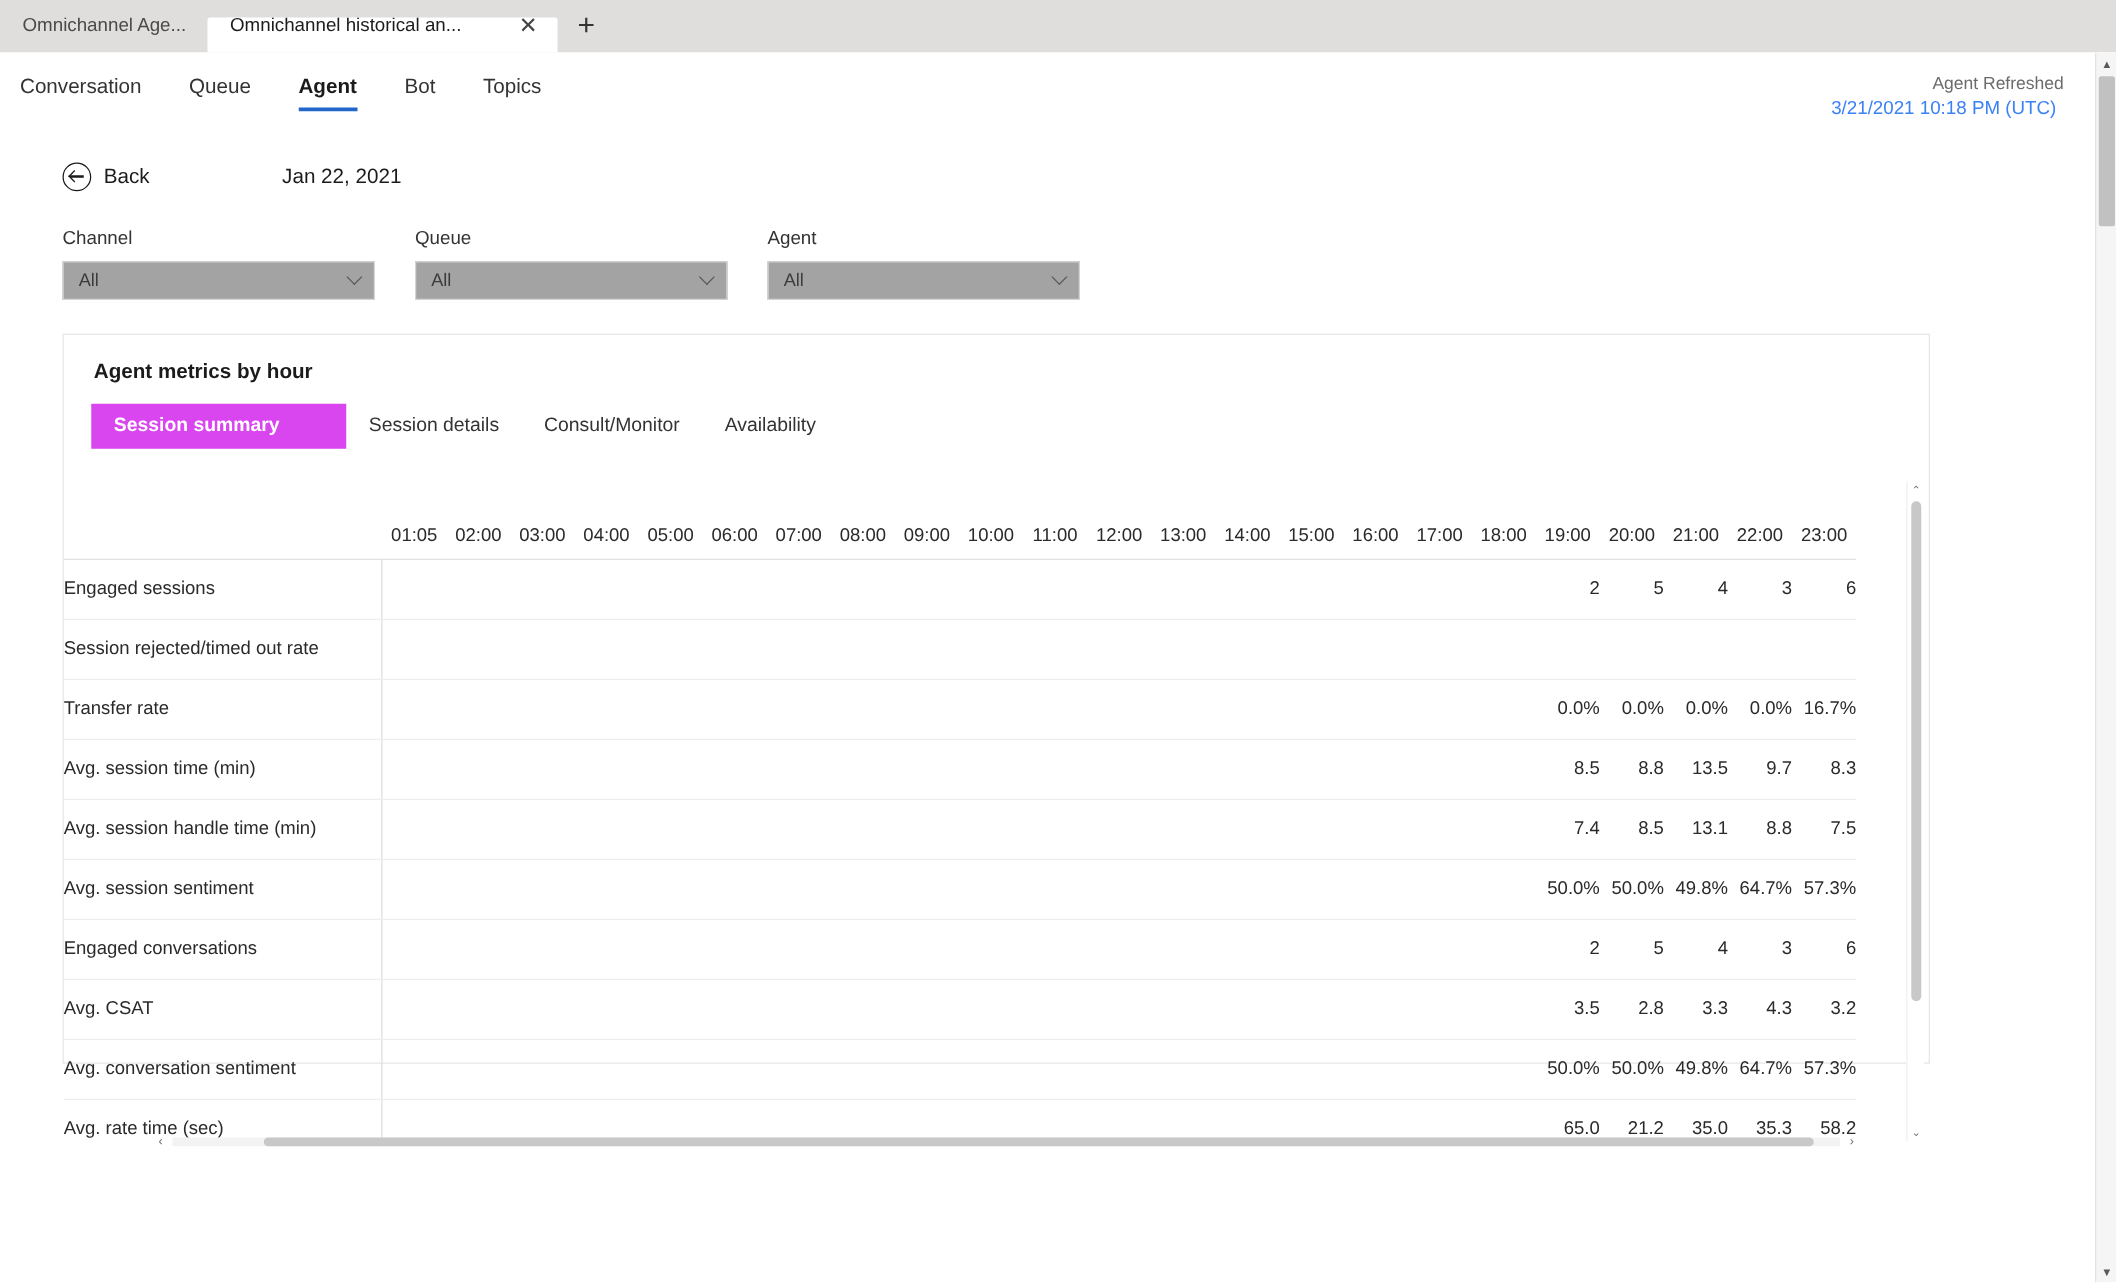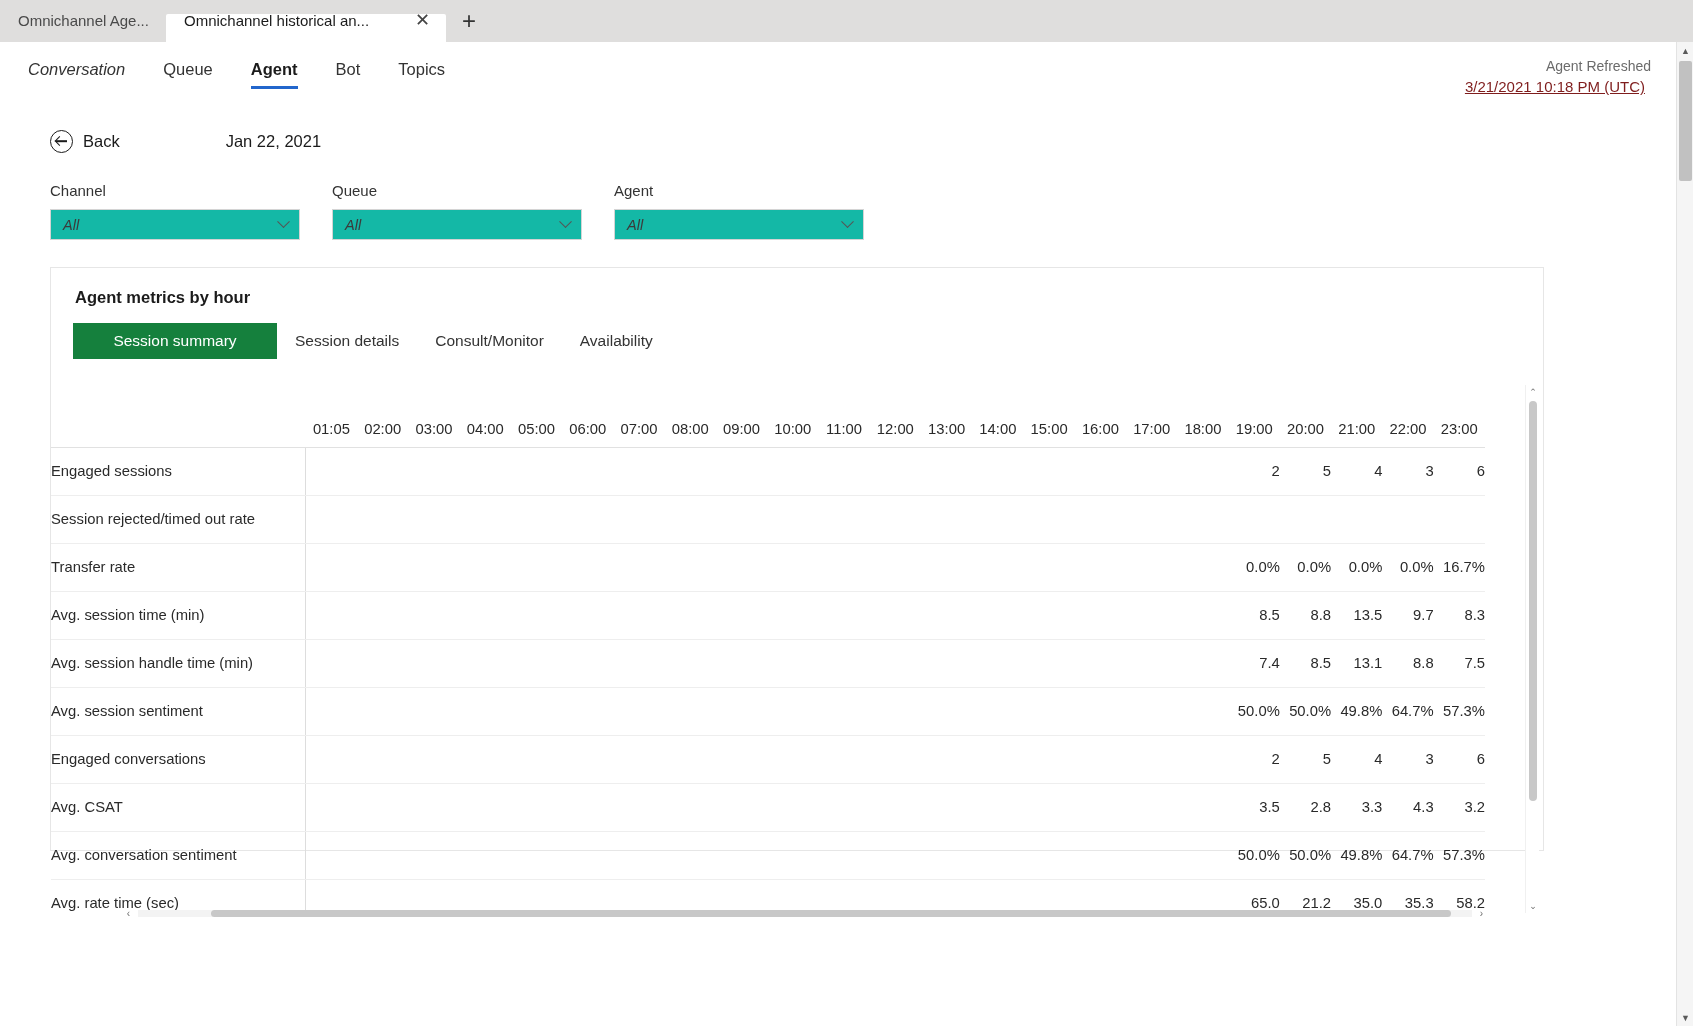--- a/index.html
+++ b/index.html
@@ -81,38 +81,38 @@
   }
   .navitem {
     font-size: 16.5px;
     color: #333333;
     padding: 0 0 10px 0;
     margin-right: 38px;
     cursor: pointer;
     position: relative;
     white-space: nowrap;
   }
-  .navitem:first-child { margin-left: 28px; font-style: italic; }
+  .navitem:first-child { margin-left: 16px; }
   .navitem.active { color: #1b1b1b; font-weight: bold; }
   .navitem.active::after {
     content: "";
     position: absolute;
     left: 0; right: 0; bottom: 0;
     height: 3px;
     background: #2266cc;
   }
   .refreshed {
     position: absolute;
     right: 42px;
     top: 14px;
     text-align: right;
     line-height: 1.45;
   }
   .refreshed .lbl { font-size: 14px; color: #6b6b6b; }
-  .refreshed .val { font-size: 15px; color: #7f1d1d; text-decoration: underline; }
+  .refreshed .val { font-size: 15px; color: #3b82f6; }
 
   
   .backrow {
     display: flex;
     align-items: center;
     padding: 22px 0 0 50px;
     height: 60px;
   }
   .back-btn {
     display: flex;
@@ -160,29 +160,28 @@
   .filter { width: 250px; margin-right: 32px; }
   .filter-label {
     font-size: 15px;
     color: #333333;
     margin-bottom: 10px;
     display: block;
   }
   .select {
     height: 31px;
     border: 1px solid #d4d4d4;
-    background: #14b8a6;
+    background: #a3a3a3;
     display: flex;
     align-items: center;
     justify-content: space-between;
     padding: 0 11px 0 12px;
     font-size: 14.5px;
     color: #3b3b3b;
     cursor: pointer;
-    font-style: italic;
   }
   .chev {
     width: 9px; height: 9px;
     border-right: 1.4px solid #555;
     border-bottom: 1.4px solid #555;
     transform: rotate(45deg) translate(-2px,-2px);
   }
 
   
   .card {
@@ -205,25 +204,25 @@
     padding: 16px 0 0 22px;
   }
   .subtab {
     font-size: 15.5px;
     color: #333333;
     padding: 9px 18px;
     cursor: pointer;
     white-space: nowrap;
   }
   .subtab.active {
-    background: #15803d;
+    background: #d946ef;
     color: #ffffff;
-    font-weight: normal;
+    font-weight: bold;
     min-width: 204px;
-    text-align: center;
+    text-align: left;
   }
 
   
   .matrix-wrap {
     position: relative;
     margin: 26px 0 0 0;
     height: 540px;
   }
   .matrix-scroll {
     position: relative;

